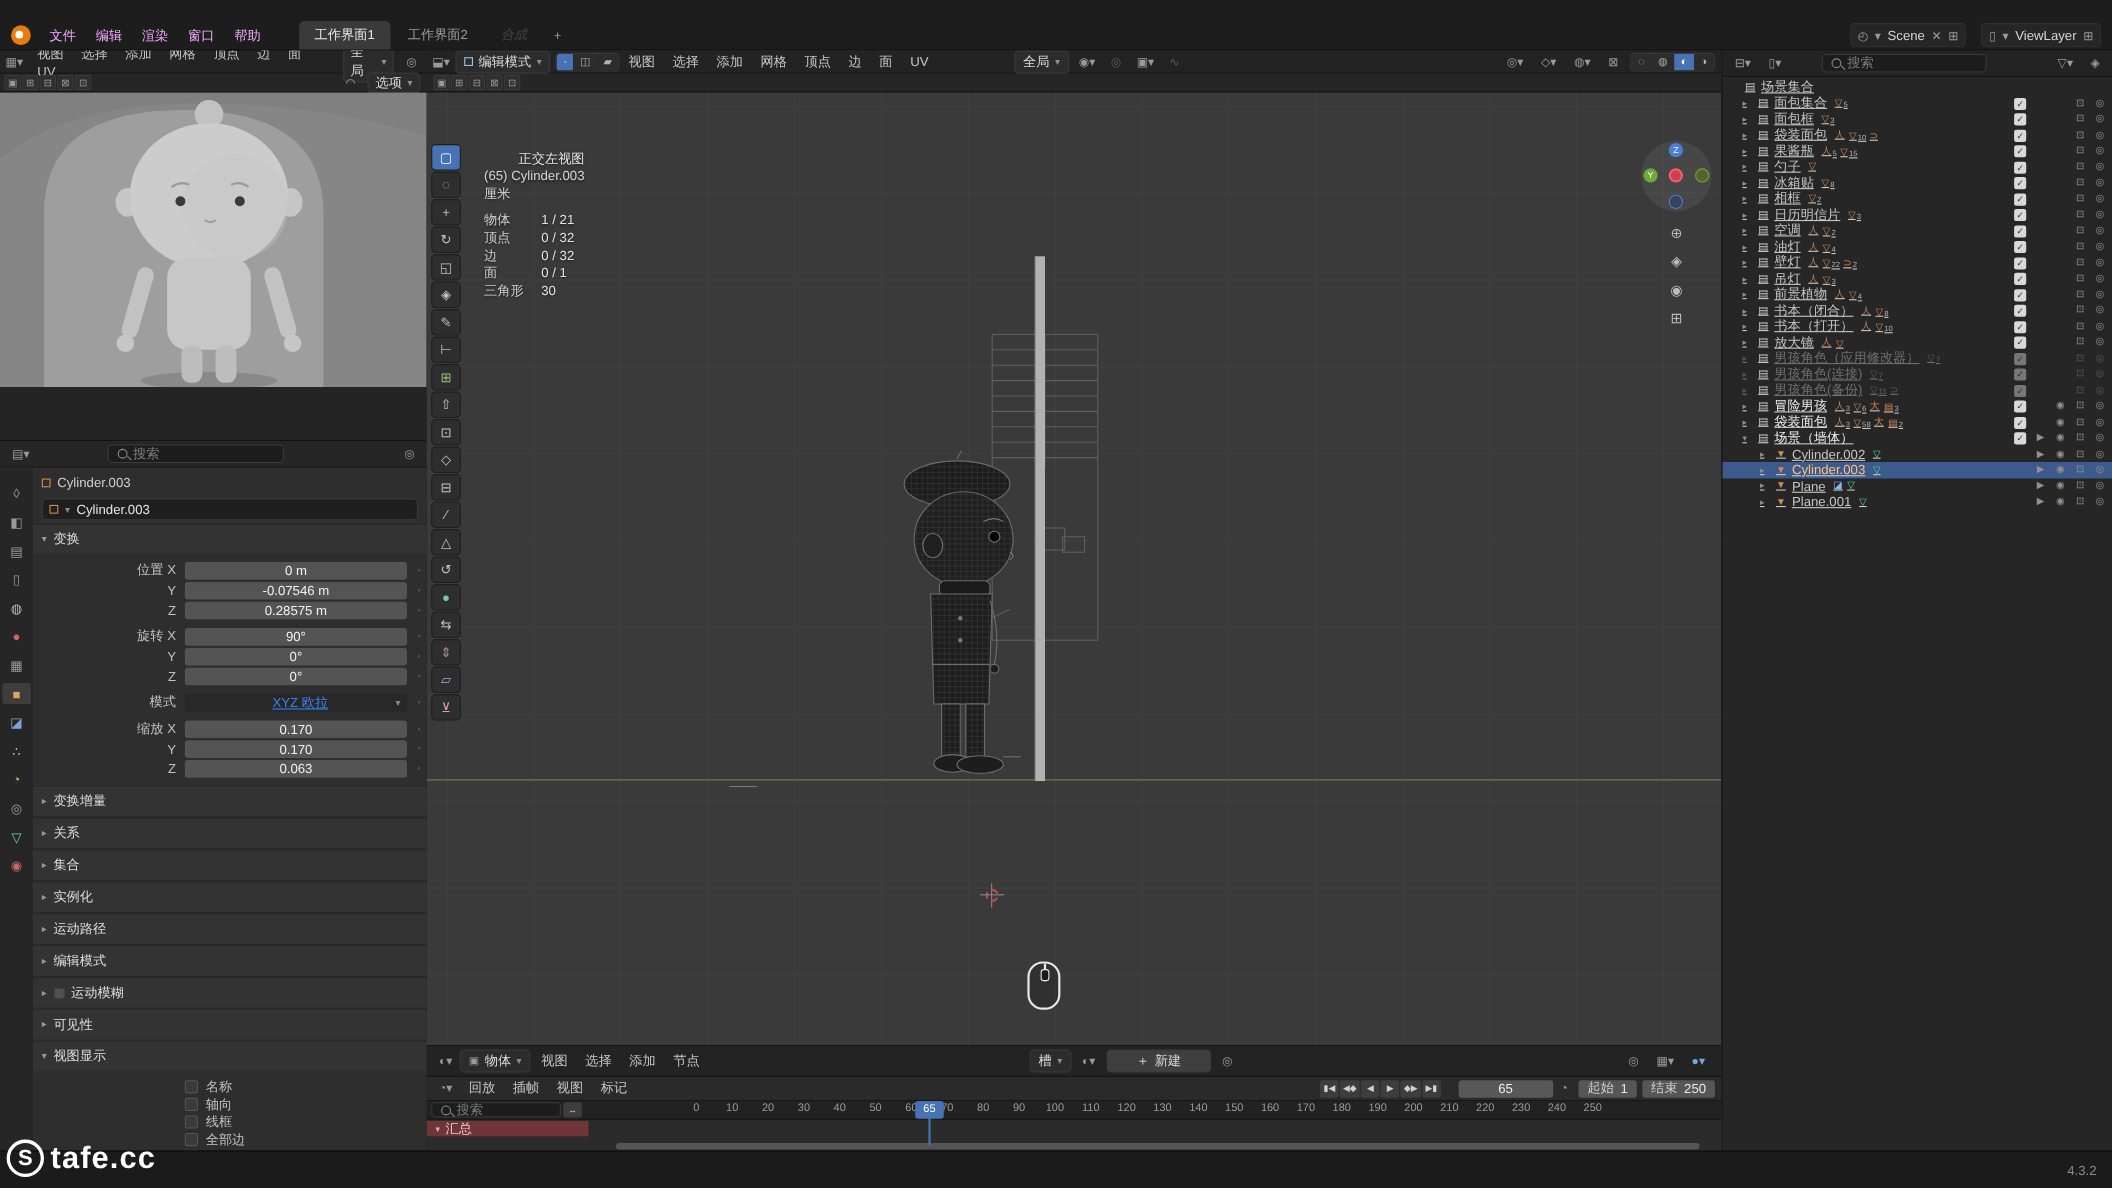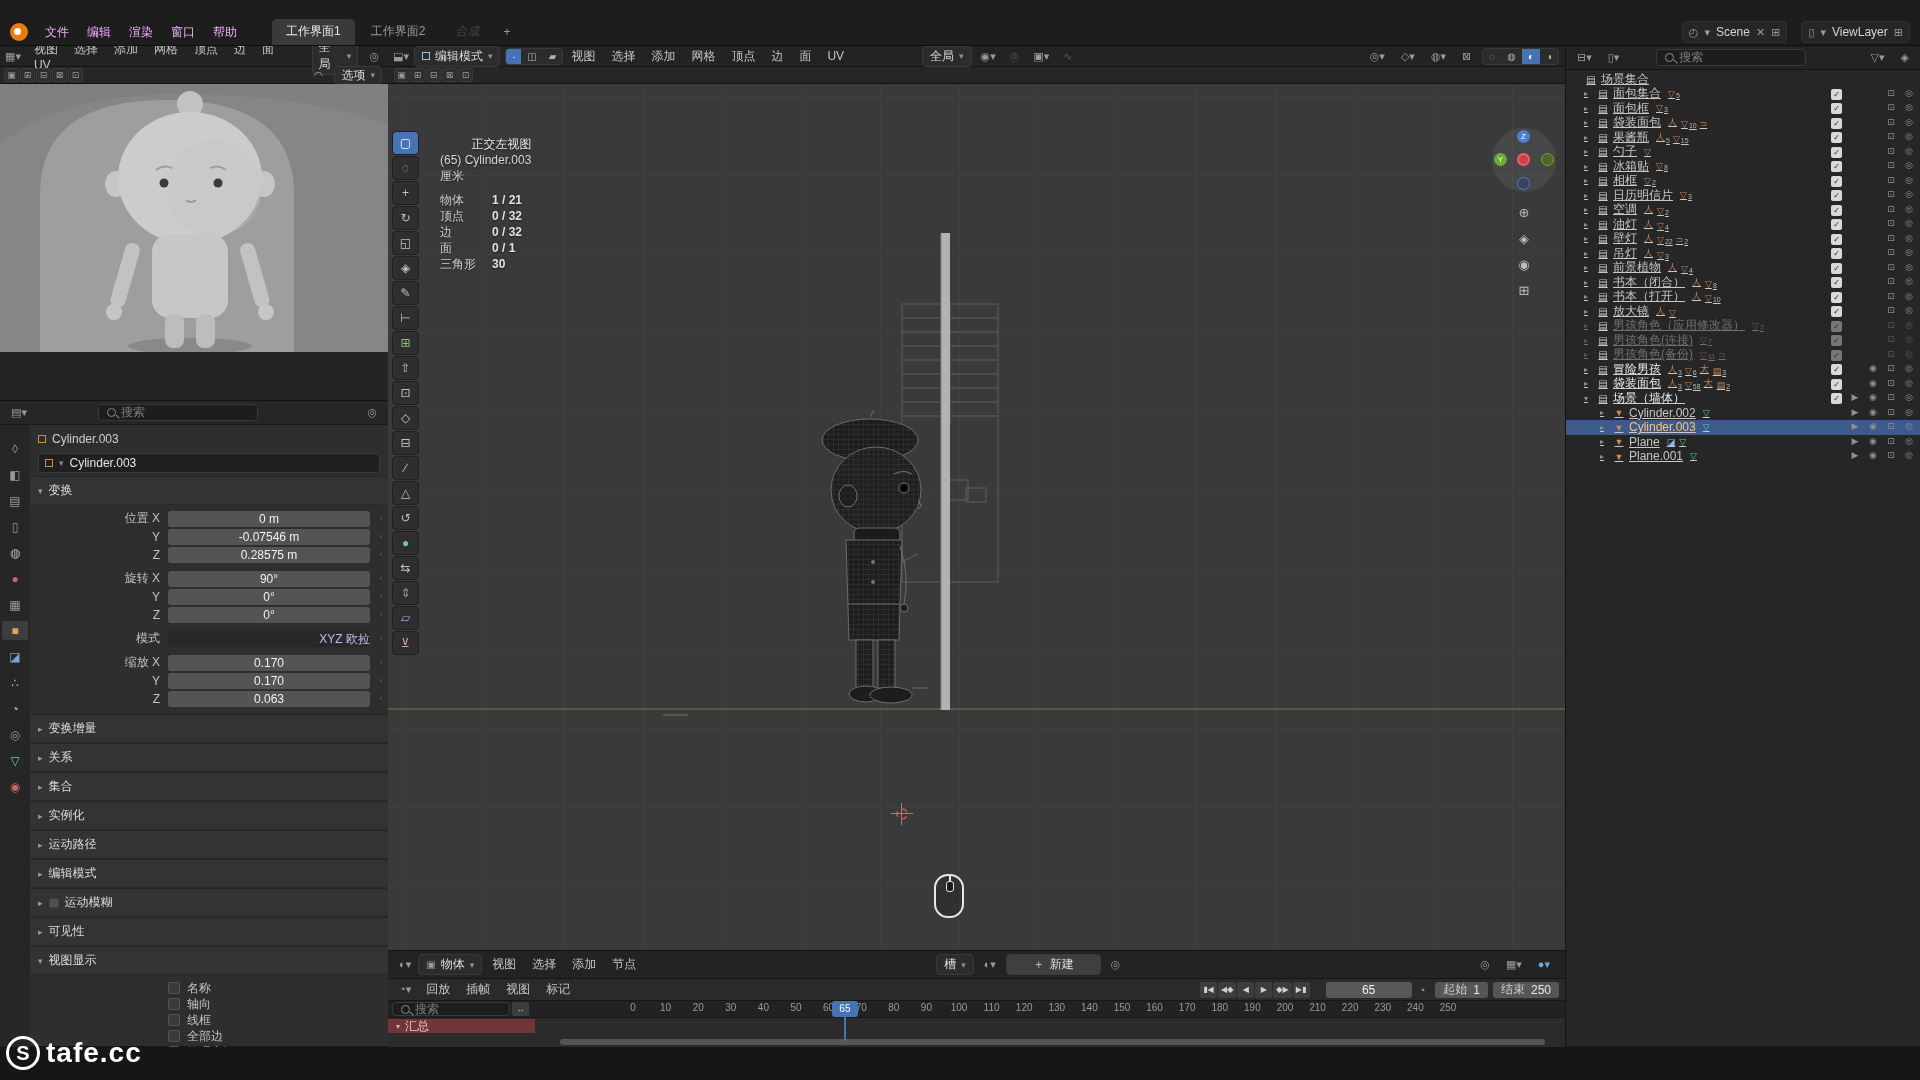--- a/index.html
+++ b/index.html
@@ -57,21 +57,21 @@
   .pb-crumb{display:flex;align-items:center;gap:6px;padding:7px 8px 4px 8px;color:#cfcfcf;}
   .pb-namefield{margin:3px 8px;background:#1f1f1f;border:1px solid #3a3a3a;border-radius:4px;display:flex;align-items:center;gap:6px;padding:2px 6px;color:#e4e4e4;}
   .cubeic{display:inline-block;width:10px;height:10px;border:1.4px solid #d08c4c;transform:rotate(0deg);background:transparent;}
   .cubeic.sm{width:8px;height:8px;}
   .psec{display:flex;align-items:center;gap:6px;padding:5px 8px;color:#dedede;background:#333333;border-bottom:1px solid #2a2a2a;border-top:1px solid #262626;}
   .psec .car{color:#9a9a9a;font-size:9px;}
   .psec .mini-chk{width:10px;height:10px;background:#505050;border-radius:2px;border:1px solid #404040;}
   .trow{display:flex;align-items:center;height:17px;margin:1px 0;}
   .trow .tlabel{width:138px;text-align:right;padding-right:8px;color:#c2c2c2;flex:0 0 138px;}
   .trow .tfield{flex:1;background:#545454;border-radius:3px;margin-right:4px;text-align:center;color:#f1f1f1;height:16px;line-height:16px;}
-  .trow.dropdown .tfield{background:#282828;text-align:right;padding-left:8px;color:#c4b5fd;position:relative;}
+  .trow.dropdown .tfield{background:#282828;text-align:center;padding-left:8px;color:#3b82f6;position:relative;text-decoration:underline;}
   .trow.dropdown .tfield:after{content:"▾";position:absolute;right:6px;color:#8a8a8a;font-size:9px;}
   .trow .dotcol{flex:0 0 14px;color:#8a8a8a;font-size:8px;text-align:center;}
   .trow.gap{margin-top:7px;}
   .chkrow{display:flex;align-items:center;height:16px;}
   .chkrow .tlabel{width:138px;text-align:right;padding-right:8px;color:#c2c2c2;flex:0 0 138px;}
   .chk{width:12px;height:12px;border-radius:2px;background:#3a3a3a;border:1px solid #545454;display:inline-flex;align-items:center;justify-content:center;color:#fff;font-size:9px;margin-right:7px;flex:0 0 12px;}
   .chkrow .clabel{color:#c2c2c2;}
   .dim{opacity:.45;font-style:italic;}
   
   #vp{left:388px;top:46px;width:1177px;height:904px;overflow:hidden;background:#3a3a3a;}
@@ -79,21 +79,21 @@
   #vp .ed-toolrow{height:17px;background:#262626;}
   #vp-canvas{position:absolute;left:0;top:38px;width:1177px;height:866px;
     background-image:linear-gradient(#404040 1px,transparent 1px),linear-gradient(90deg,#404040 1px,transparent 1px);
     background-size:79px 79px;background-position:18px 12px;}
   #vp-toolbar{position:absolute;left:4px;top:47px;display:flex;flex-direction:column;gap:1px;z-index:5;}
   .vtool{width:27px;height:24px;background:#2e2e2e;border:1px solid #1f1f1f;border-radius:4px;color:#c0c0c0;display:flex;align-items:center;justify-content:center;font-size:12px;}
   .vtool.active{background:#4772b3;color:#fff;}
   #vp-info{position:absolute;left:52px;top:52px;color:#d6d6d6;line-height:16px;z-index:4;text-shadow:0 1px 2px rgba(0,0,0,.5);}
   #vp-info .statrow{display:flex;}
   #vp-info .statrow .sl{width:52px;color:#cfcfcf;}
-  #vp-info .statrow .sv{color:#e2e2e2;font-weight:bold;}
+  #vp-info .statrow .sv{color:#e2e2e2;}
   
   #gizmo{position:absolute;left:1104px;top:44px;width:64px;height:64px;border-radius:50%;background:rgba(255,255,255,.07);}
   .gz-dot{position:absolute;width:13px;height:13px;border-radius:50%;font-size:8px;color:#fff;display:flex;align-items:center;justify-content:center;}
   #gz-z{left:25px;top:2px;background:#4a7fd4;}
   #gz-y{left:2px;top:25px;background:#6cac34;}
   #gz-yn{right:2px;top:25px;background:#55632f;border:1px solid #6cac34;}
   #gz-zn{left:25px;bottom:2px;background:#35435f;border:1px solid #4a7fd4;}
   #gz-x{left:25px;top:25px;background:#d43b4b;border:2px solid #e86371;}
   .navic{position:absolute;width:24px;height:24px;border-radius:50%;color:#bdbdbd;display:flex;align-items:center;justify-content:center;font-size:13px;}
   
@@ -1337,19 +1337,22 @@
       </div>
       <div id="playhead" style="left: 455.9px;"></div>
       <div id="summary-row">
         <span class="car">▾</span>
           <span>汇总</span>
       </div>
       <div id="dope-scroll"></div>
     </div>
   </div>
 
+  <div id="statusbar" class="abs">
+    <span id="sb-version">4.3.2</span>
+  </div>
 
   <div id="watermark">
     <span id="wm-logo">S</span>
     <span id="wm-text">tafe.cc</span>
   </div>
 
 </div>
 
 </body></html>

